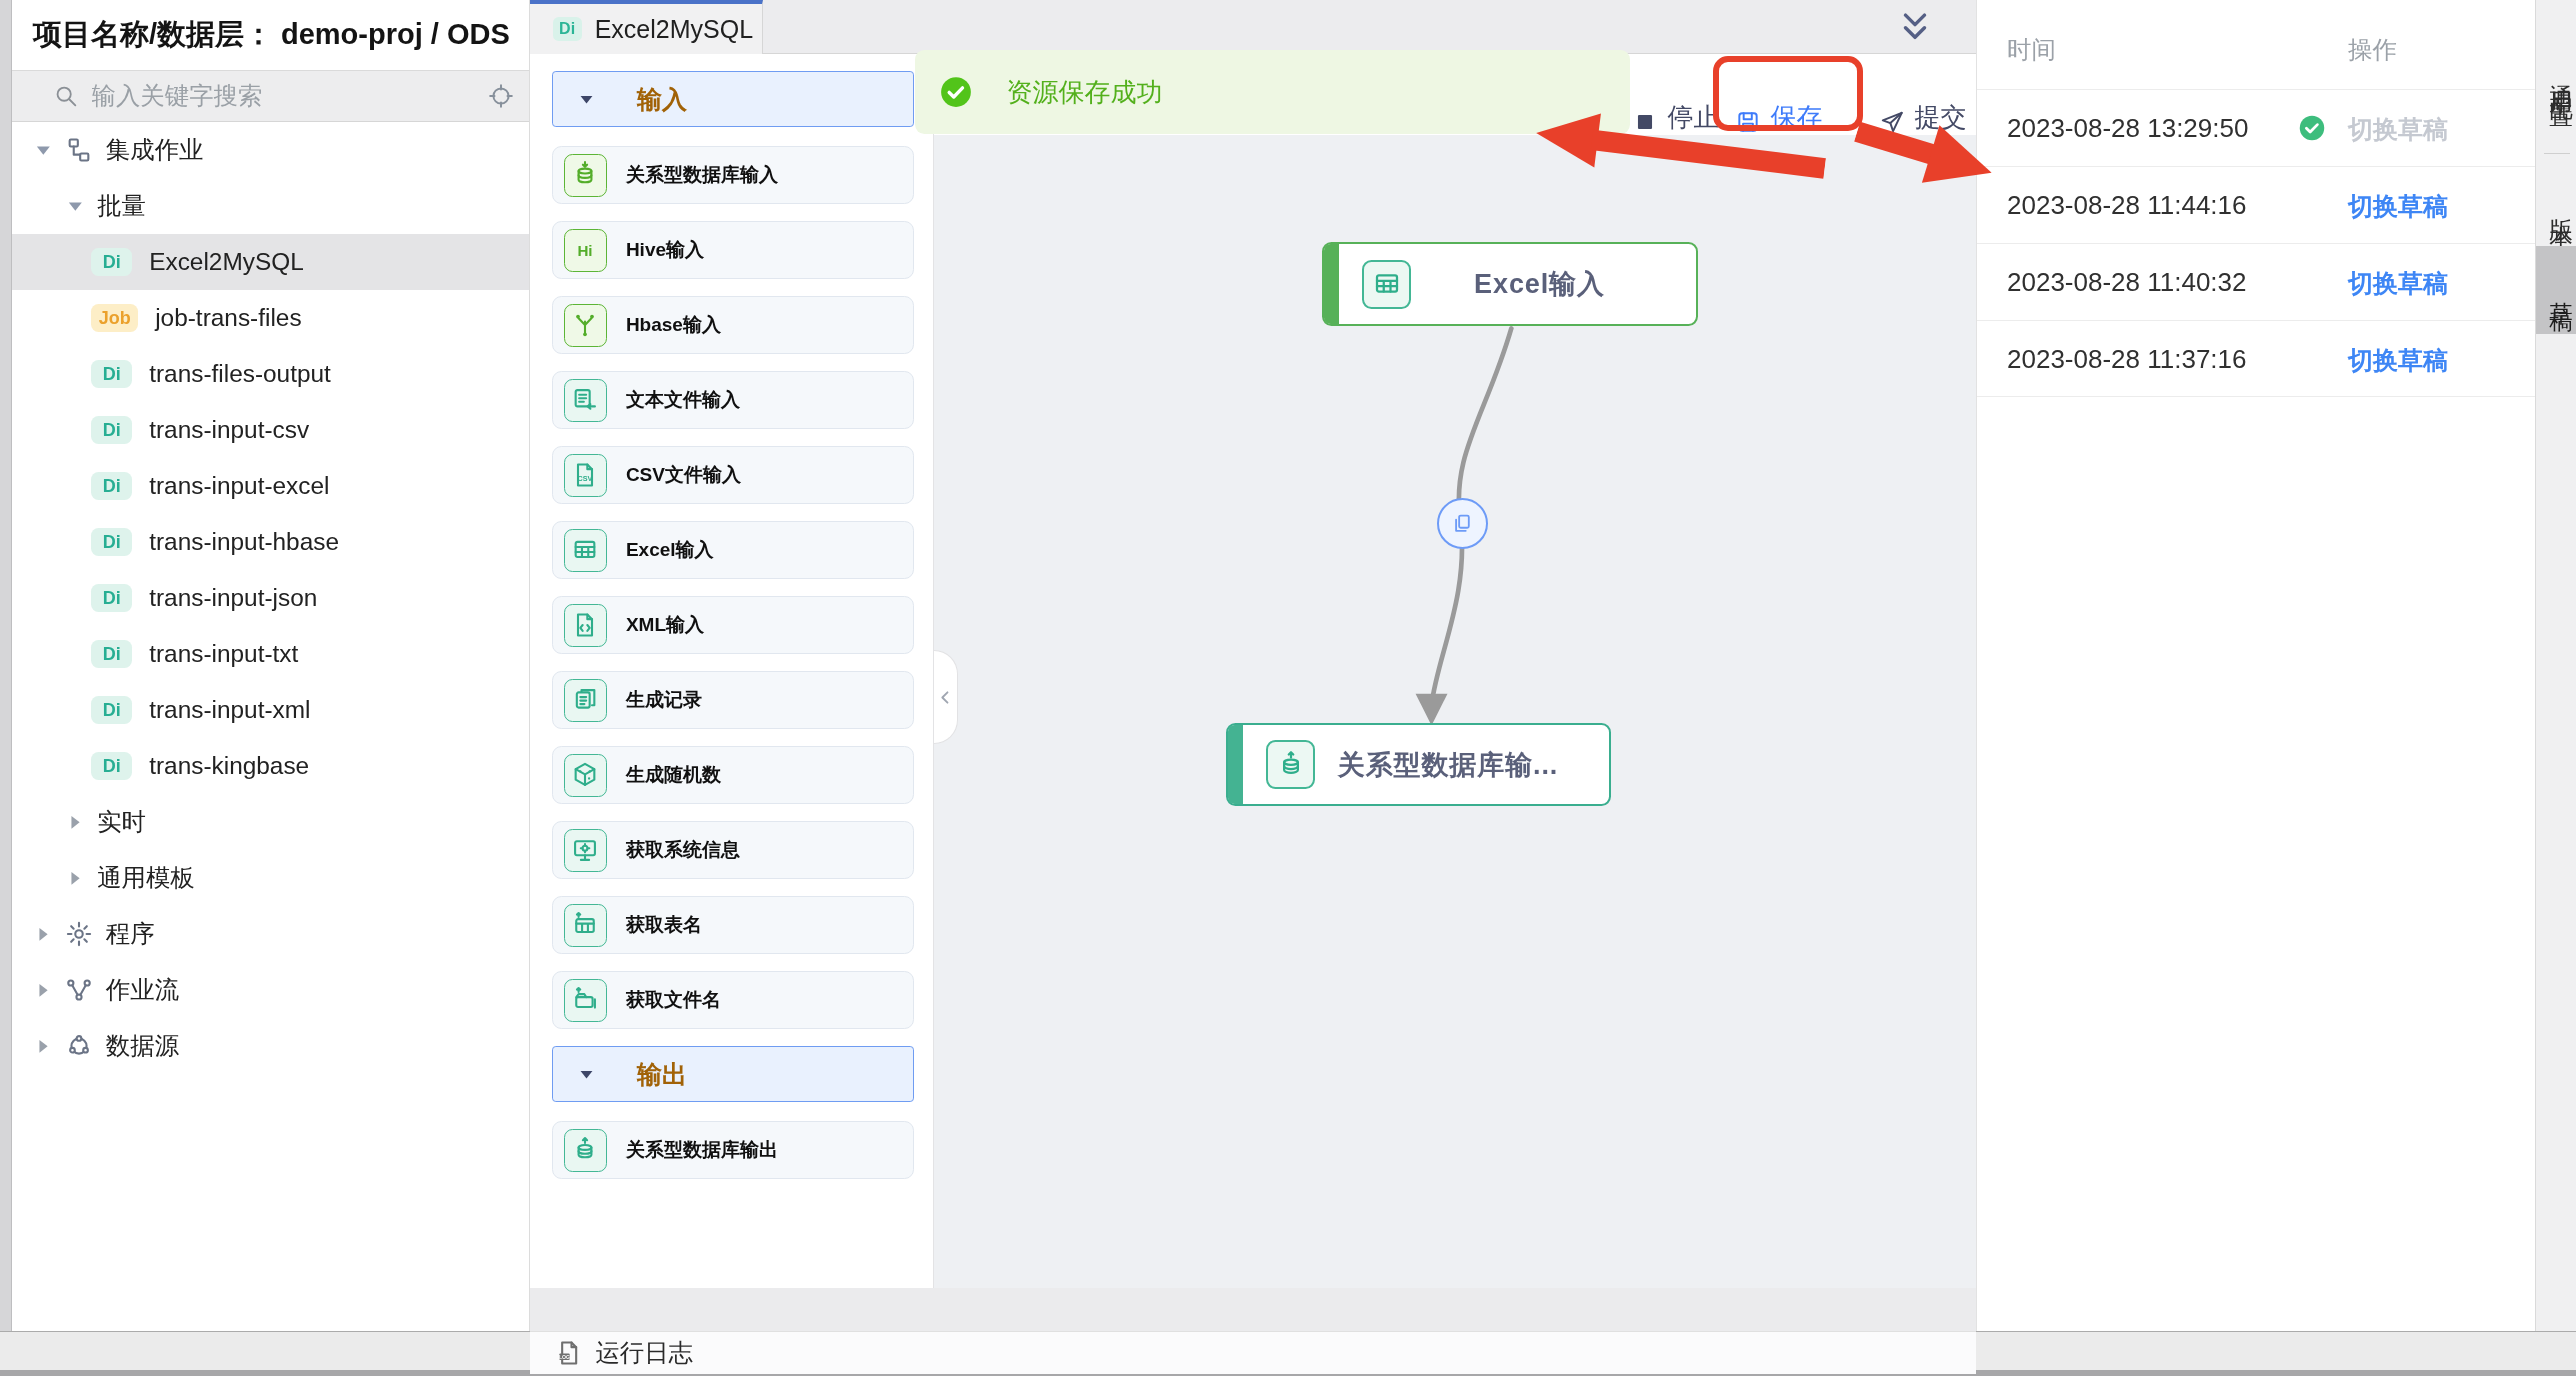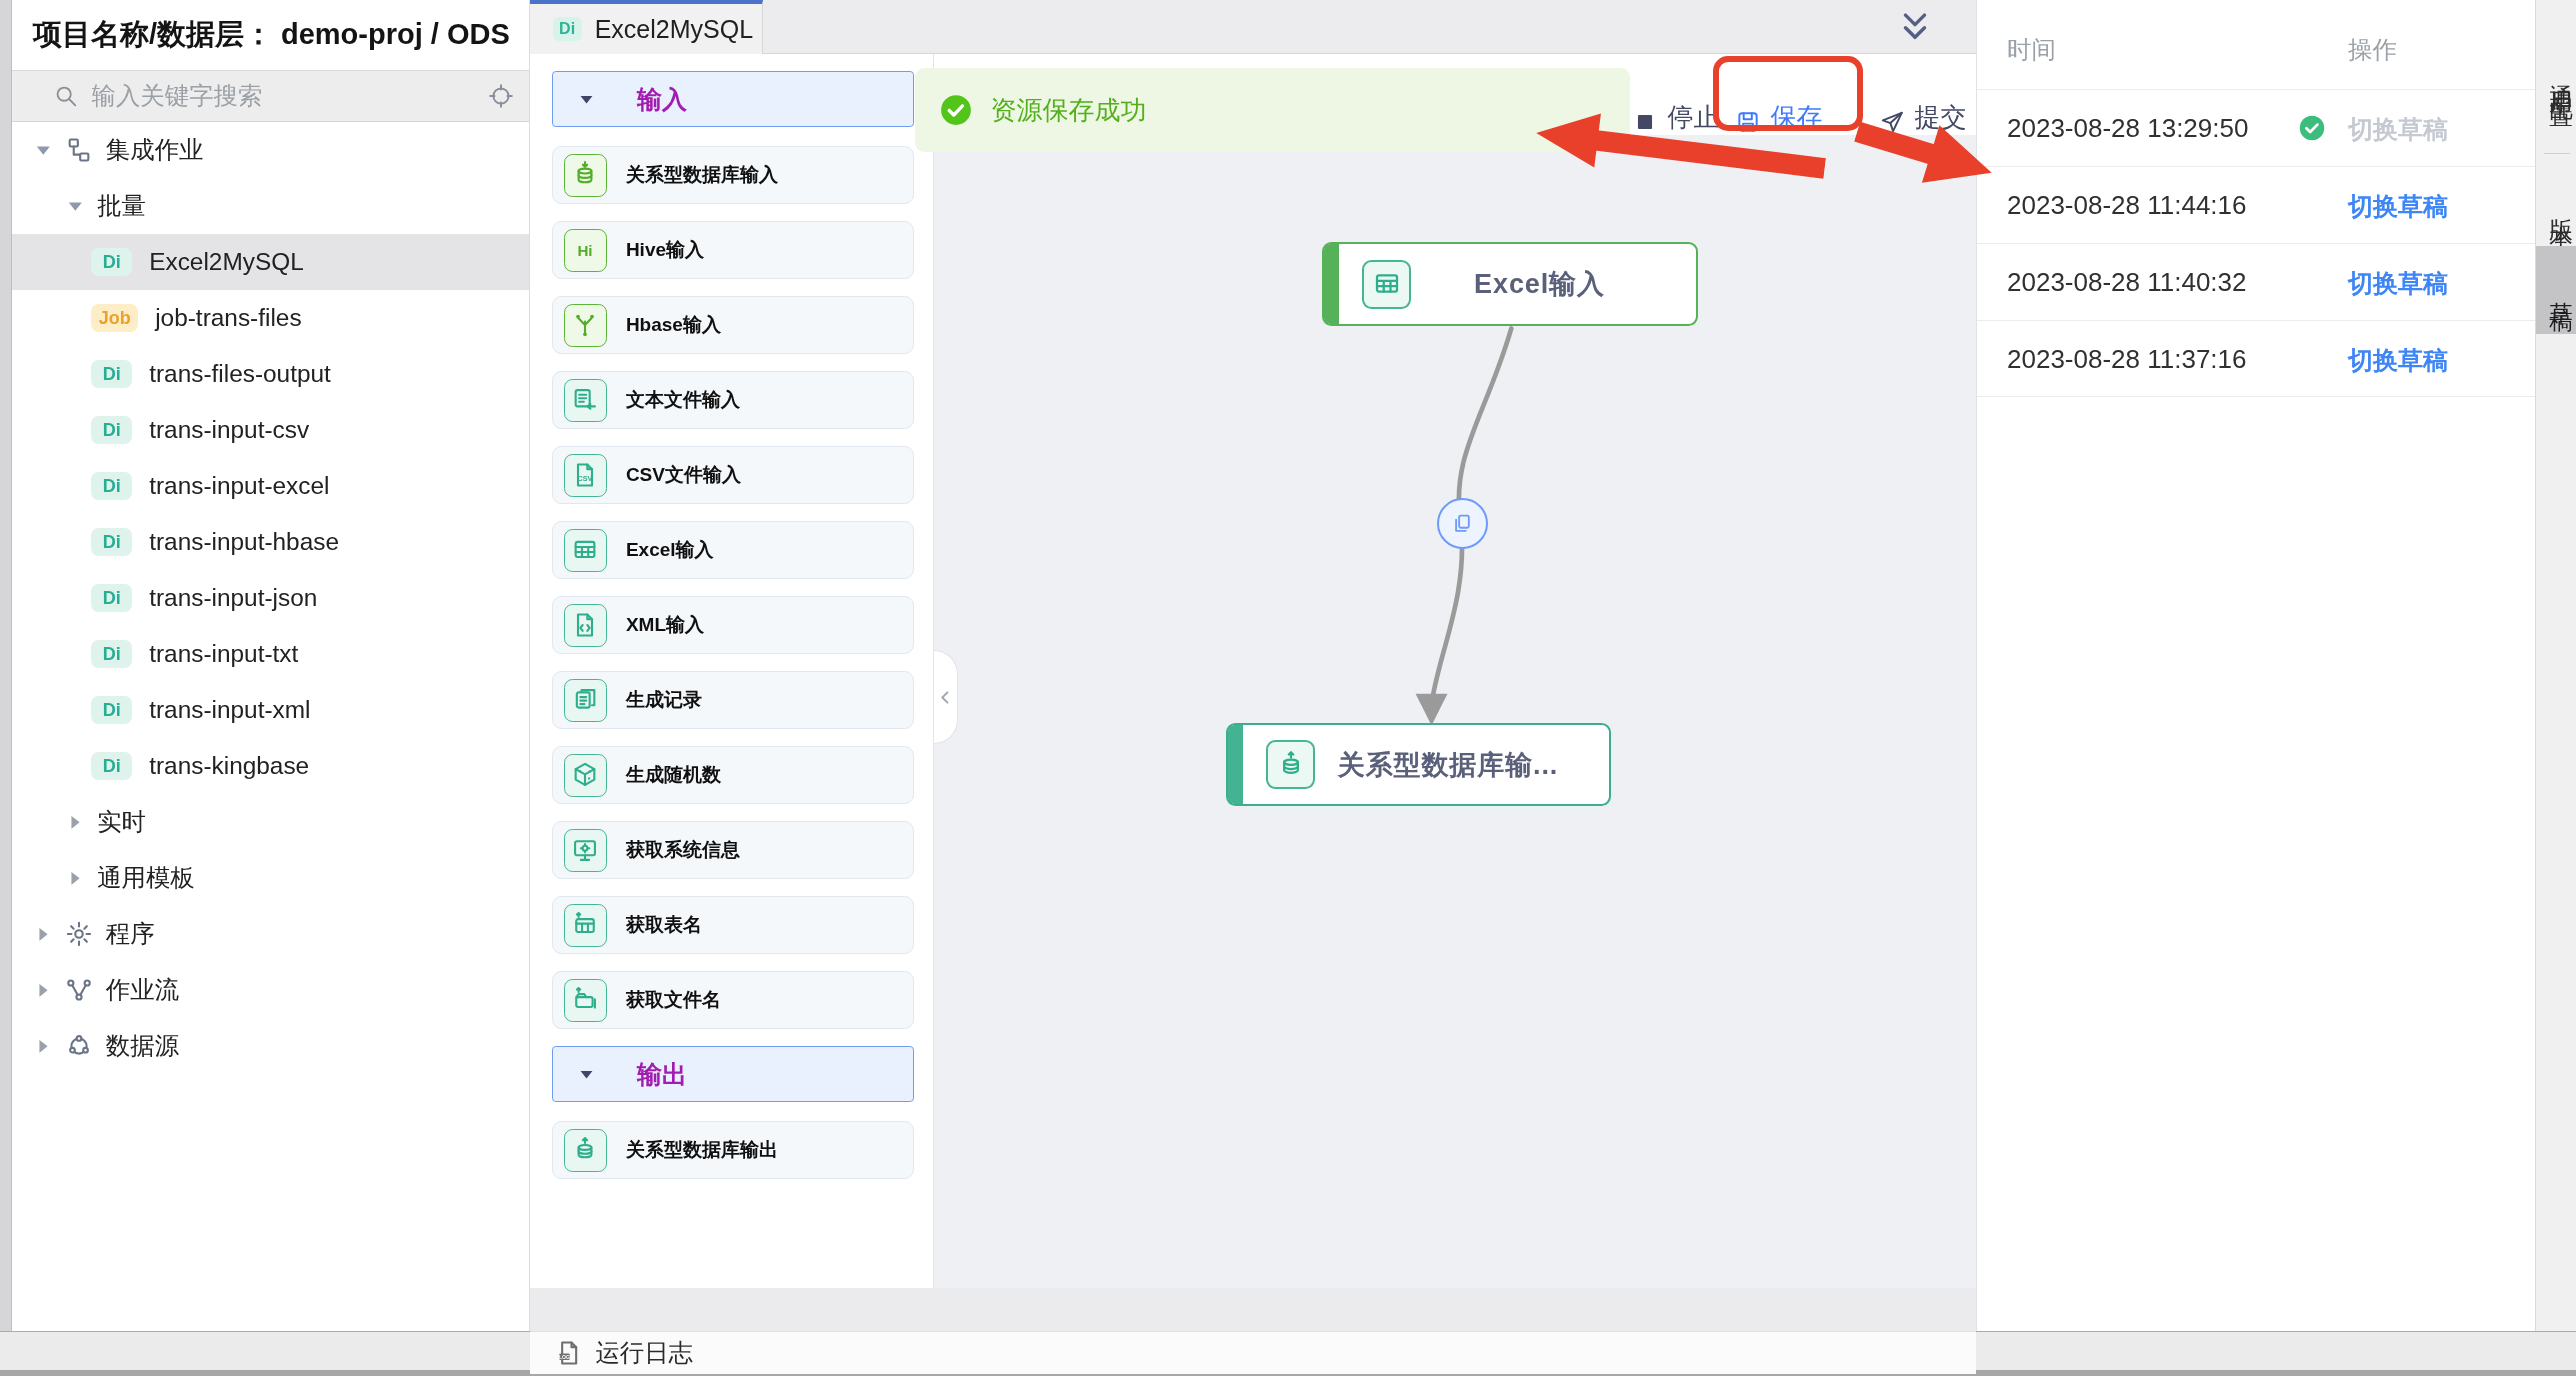--- a/index.html
+++ b/index.html
@@ -46,21 +46,21 @@
   #active-tab .tab-label { font-size:25px; color:#202020; margin:0 13px; }
   #active-tab .close { width:22.5px; height:22.5px; color:#808080; }
   #tab-collapse { position:absolute; left:1366px; top:7.5px; width:38px; height:38px; color:#555f85; }
 
   
   #palette { left:530px; top:54px; width:404px; height:1234px; background:#fff;
              border-right:0.9px solid #e3e3e5; padding:17px 19px 0 21.6px; }
   .pgroup { height:56px; margin-bottom:19px; background:#e9f1fe; border:1.9px solid #6f9cf2;
             border-radius:3.8px; display:flex; align-items:center; cursor:pointer; }
   .pgroup .caret { width:19px; height:19px; color:#3d4668; margin-left:24.4px; }
-  .pgroup .glabel { font-size:25px; font-weight:bold; color:#a21caf; margin-left:41px; }
+  .pgroup .glabel { font-size:25px; font-weight:bold; color:#a16207; margin-left:41px; }
   .pitem { height:58px; margin-bottom:17px; background:#f5f8fb; border:1.4px solid #e1e7ef;
            border-radius:9.4px; display:flex; align-items:center; cursor:grab; }
   .pic { width:43px; height:43px; margin-left:11.3px; border-radius:8.4px; flex:none;
          display:flex; align-items:center; justify-content:center; }
   .pic .icon { width:28px; height:28px;justify-content:flex-end; }
   .pic.green { border:1.9px solid #5cb536; background:#eff9e7; color:#53ad2a; }
   .pic.teal  { border:1.9px solid #43b795; background:#e9f7f2; color:#2fae8b; }
   .plabel { margin-left:19px; font-size:19px; font-weight:bold; color:#101010; }
 
   
@@ -71,22 +71,22 @@
   
   #toolbar { left:934px; top:54px; width:1042px; height:81px; background:#fff; }
   .tbtn { position:absolute; top:0; height:81px; display:flex; align-items:flex-end; cursor:pointer; }
   .tbtn .icon { width:26px; height:26px; }
   .tbtn span.tl { font-size:26px; margin-left:9.4px; }
   #btn-stop { left:698px; color:#3f455f; }   #btn-stop span { color:#434965; }
   #btn-save { left:801px; color:#3e7bfa; }   #btn-save span { color:#3e7bfa; }
   #btn-submit { left:945px; color:#434965; }
   #save-annotation { left:1713px; top:56px; width:150px; height:75px; border:6.6px solid #e8402a;
                      border-radius:15px; z-index:7; pointer-events:none; }
-  #toast { left:915px; top:68px; width:715px; height:84px; background:#eef7e3; border-radius:9.4px;
-           z-index:6; display:flex; align-items:center; }
+  #toast { left:915px; top:50px; width:715px; height:84px; background:#eef7e3; border-radius:9.4px;
+           z-index:6; display:flex; align-items:center;gap:16px; }
   #toast .icon { width:34px; height:34px; color:#52c41a; margin-left:24.4px; }
   #toast span.msg { font-size:26px; color:#53b01c; margin-left:17px; }
   .anno-arrow { z-index:8; pointer-events:none; }
 
   #canvas { left:934px; top:134px; width:1042px; height:1154px; background:#eef0f3; }
   #collapse-handle { left:934px; top:650px; width:24.4px; height:94px; background:#fff;
                      border:0.9px solid #e2e2e4; border-left:none; border-radius:0 38px 38px 0;
                      display:flex; align-items:center; justify-content:center; z-index:3; cursor:pointer; }
   #collapse-handle .icon { width:19px; height:19px; color:#a0a6b1; }
   .node { position:absolute; background:#fff; border-radius:9.4px; display:flex; align-items:center;

